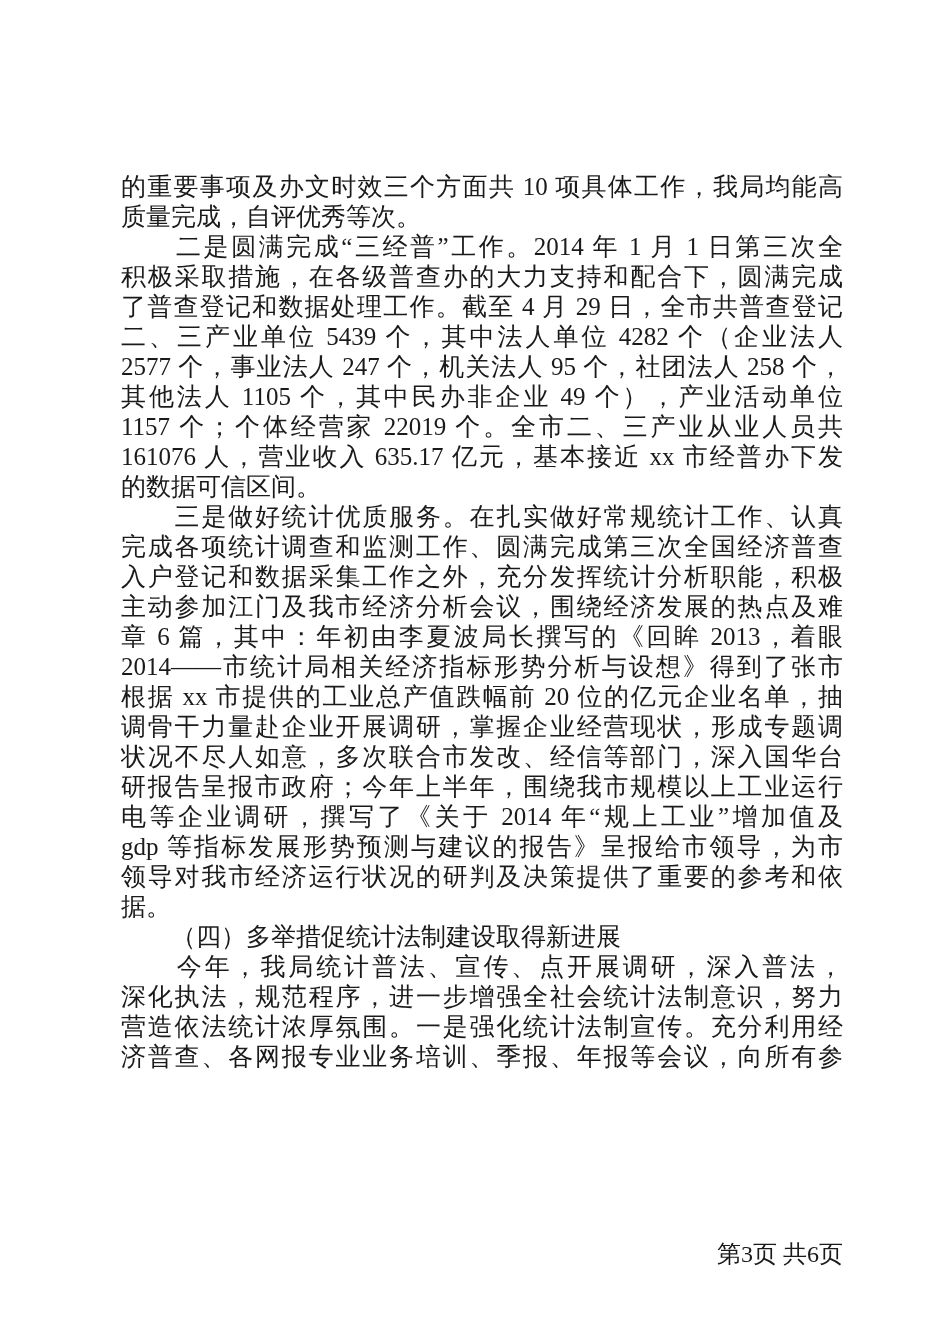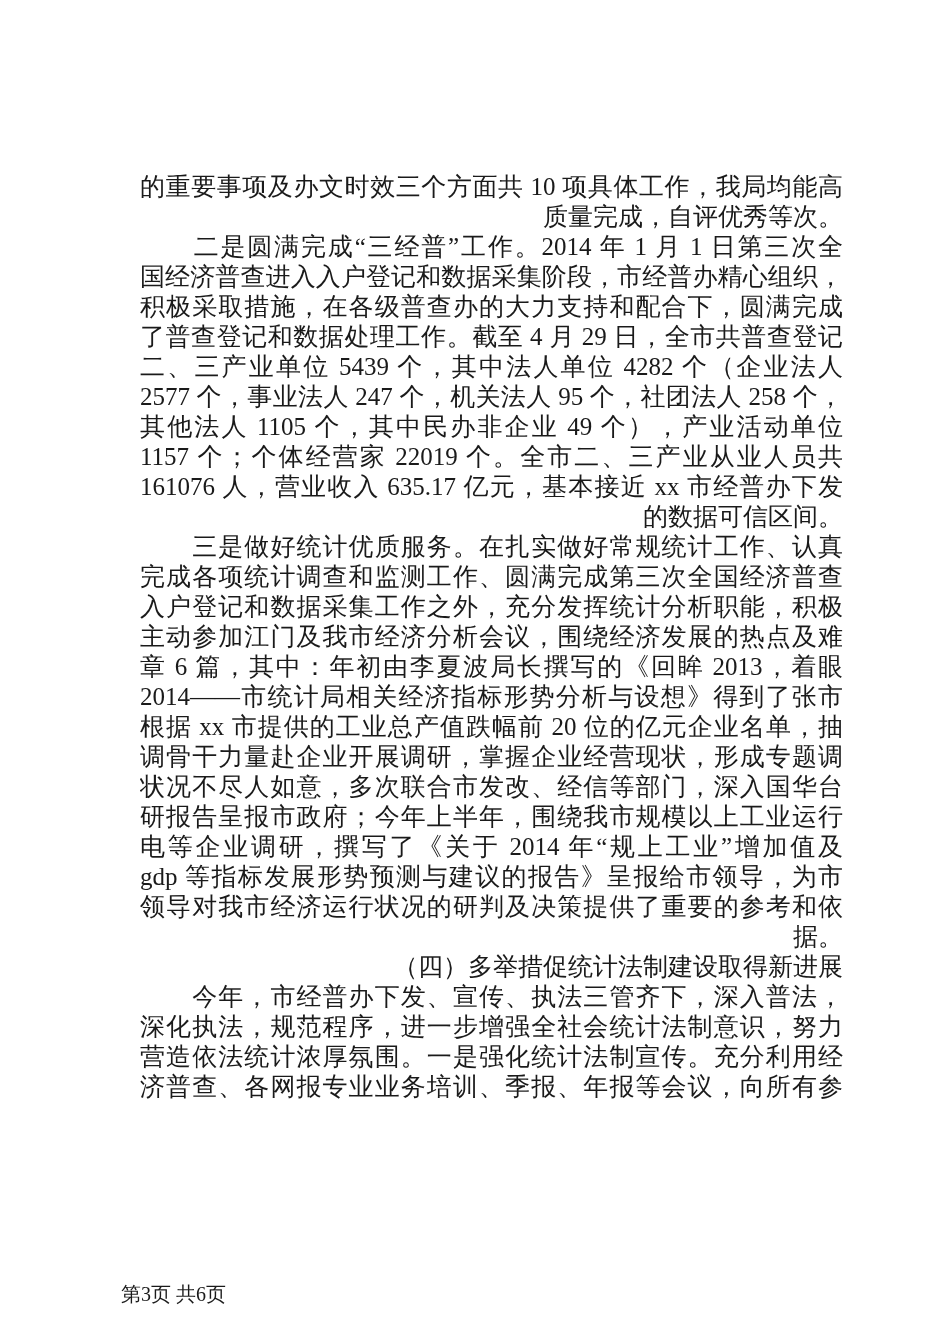--- a/index.html
+++ b/index.html
@@ -19,50 +19,48 @@
     position: absolute;
     left: 121px;
     top: 172px;
     width: 722px;
   }
   .line {
     font-size: 25px;
     line-height: 30px;
     height: 30px;
     overflow: hidden;
-    text-align: right;
+    text-align: left;
     color: #1a1a1a;
     font-weight: 400;
   }
   .line.full {
     text-align: justify;
     text-align-last: justify;
-    margin-left: 19px;
   }
   .footer {
     position: absolute;
     left: 121px;
-    top: 1281px;
+    top: 1241px;
     width: 722px;
-    text-align: left;
-    font-size: 20px;
+    text-align: right;
+    font-size: 24px;
     line-height: 26px;
     color: #1a1a1a;
   }
 </style>
 </head>
 <body>
 
 <div class="page">
   <div class="content">
 
   <div class="line full">的重要事项及办文时效三个方面共 10 项具体工作，我局均能高</div>
       <div class="line">质量完成，自评优秀等次。</div>
       <div class="line full">　　二是圆满完成“三经普”工作。2014 年 1 月 1 日第三次全</div>
-      <div class="line full">国经济普查进入入户登记和数据采集阶段，市经普办精心组织，</div>
       <div class="line full">积极采取措施，在各级普查办的大力支持和配合下，圆满完成</div>
       <div class="line full">了普查登记和数据处理工作。截至 4 月 29 日，全市共普查登记</div>
       <div class="line full">二、三产业单位 5439 个，其中法人单位 4282 个（企业法人</div>
       <div class="line full">2577 个，事业法人 247 个，机关法人 95 个，社团法人 258 个，</div>
       <div class="line full">其他法人 1105 个，其中民办非企业 49 个），产业活动单位</div>
       <div class="line full">1157 个；个体经营家 22019 个。全市二、三产业从业人员共</div>
       <div class="line full">161076 人，营业收入 635.17 亿元，基本接近 xx 市经普办下发</div>
       <div class="line">的数据可信区间。</div>
       <div class="line full">　　三是做好统计优质服务。在扎实做好常规统计工作、认真</div>
       <div class="line full">完成各项统计调查和监测工作、圆满完成第三次全国经济普查</div>
@@ -72,19 +70,19 @@
       <div class="line full">2014——市统计局相关经济指标形势分析与设想》得到了张市</div>
       <div class="line full">根据 xx 市提供的工业总产值跌幅前 20 位的亿元企业名单，抽</div>
       <div class="line full">调骨干力量赴企业开展调研，掌握企业经营现状，形成专题调</div>
       <div class="line full">状况不尽人如意，多次联合市发改、经信等部门，深入国华台</div>
       <div class="line full">研报告呈报市政府；今年上半年，围绕我市规模以上工业运行</div>
       <div class="line full">电等企业调研，撰写了《关于 2014 年“规上工业”增加值及</div>
       <div class="line full">gdp 等指标发展形势预测与建议的报告》呈报给市领导，为市</div>
       <div class="line full">领导对我市经济运行状况的研判及决策提供了重要的参考和依</div>
       <div class="line">据。</div>
       <div class="line">　　（四）多举措促统计法制建设取得新进展</div>
-      <div class="line full">　　今年，市经普办下发、宣传、执法三管齐下，深入普法，</div>
+      <div class="line full">　　今年，我局统计普法、宣传、点开展调研，深入普法，</div>
       <div class="line full">深化执法，规范程序，进一步增强全社会统计法制意识，努力</div>
       <div class="line full">营造依法统计浓厚氛围。一是强化统计法制宣传。充分利用经</div>
       <div class="line full">济普查、各网报专业业务培训、季报、年报等会议，向所有参</div>
     </div>
   <div class="footer">第3页 共6页</div>
 </div>
 
 </body></html>

